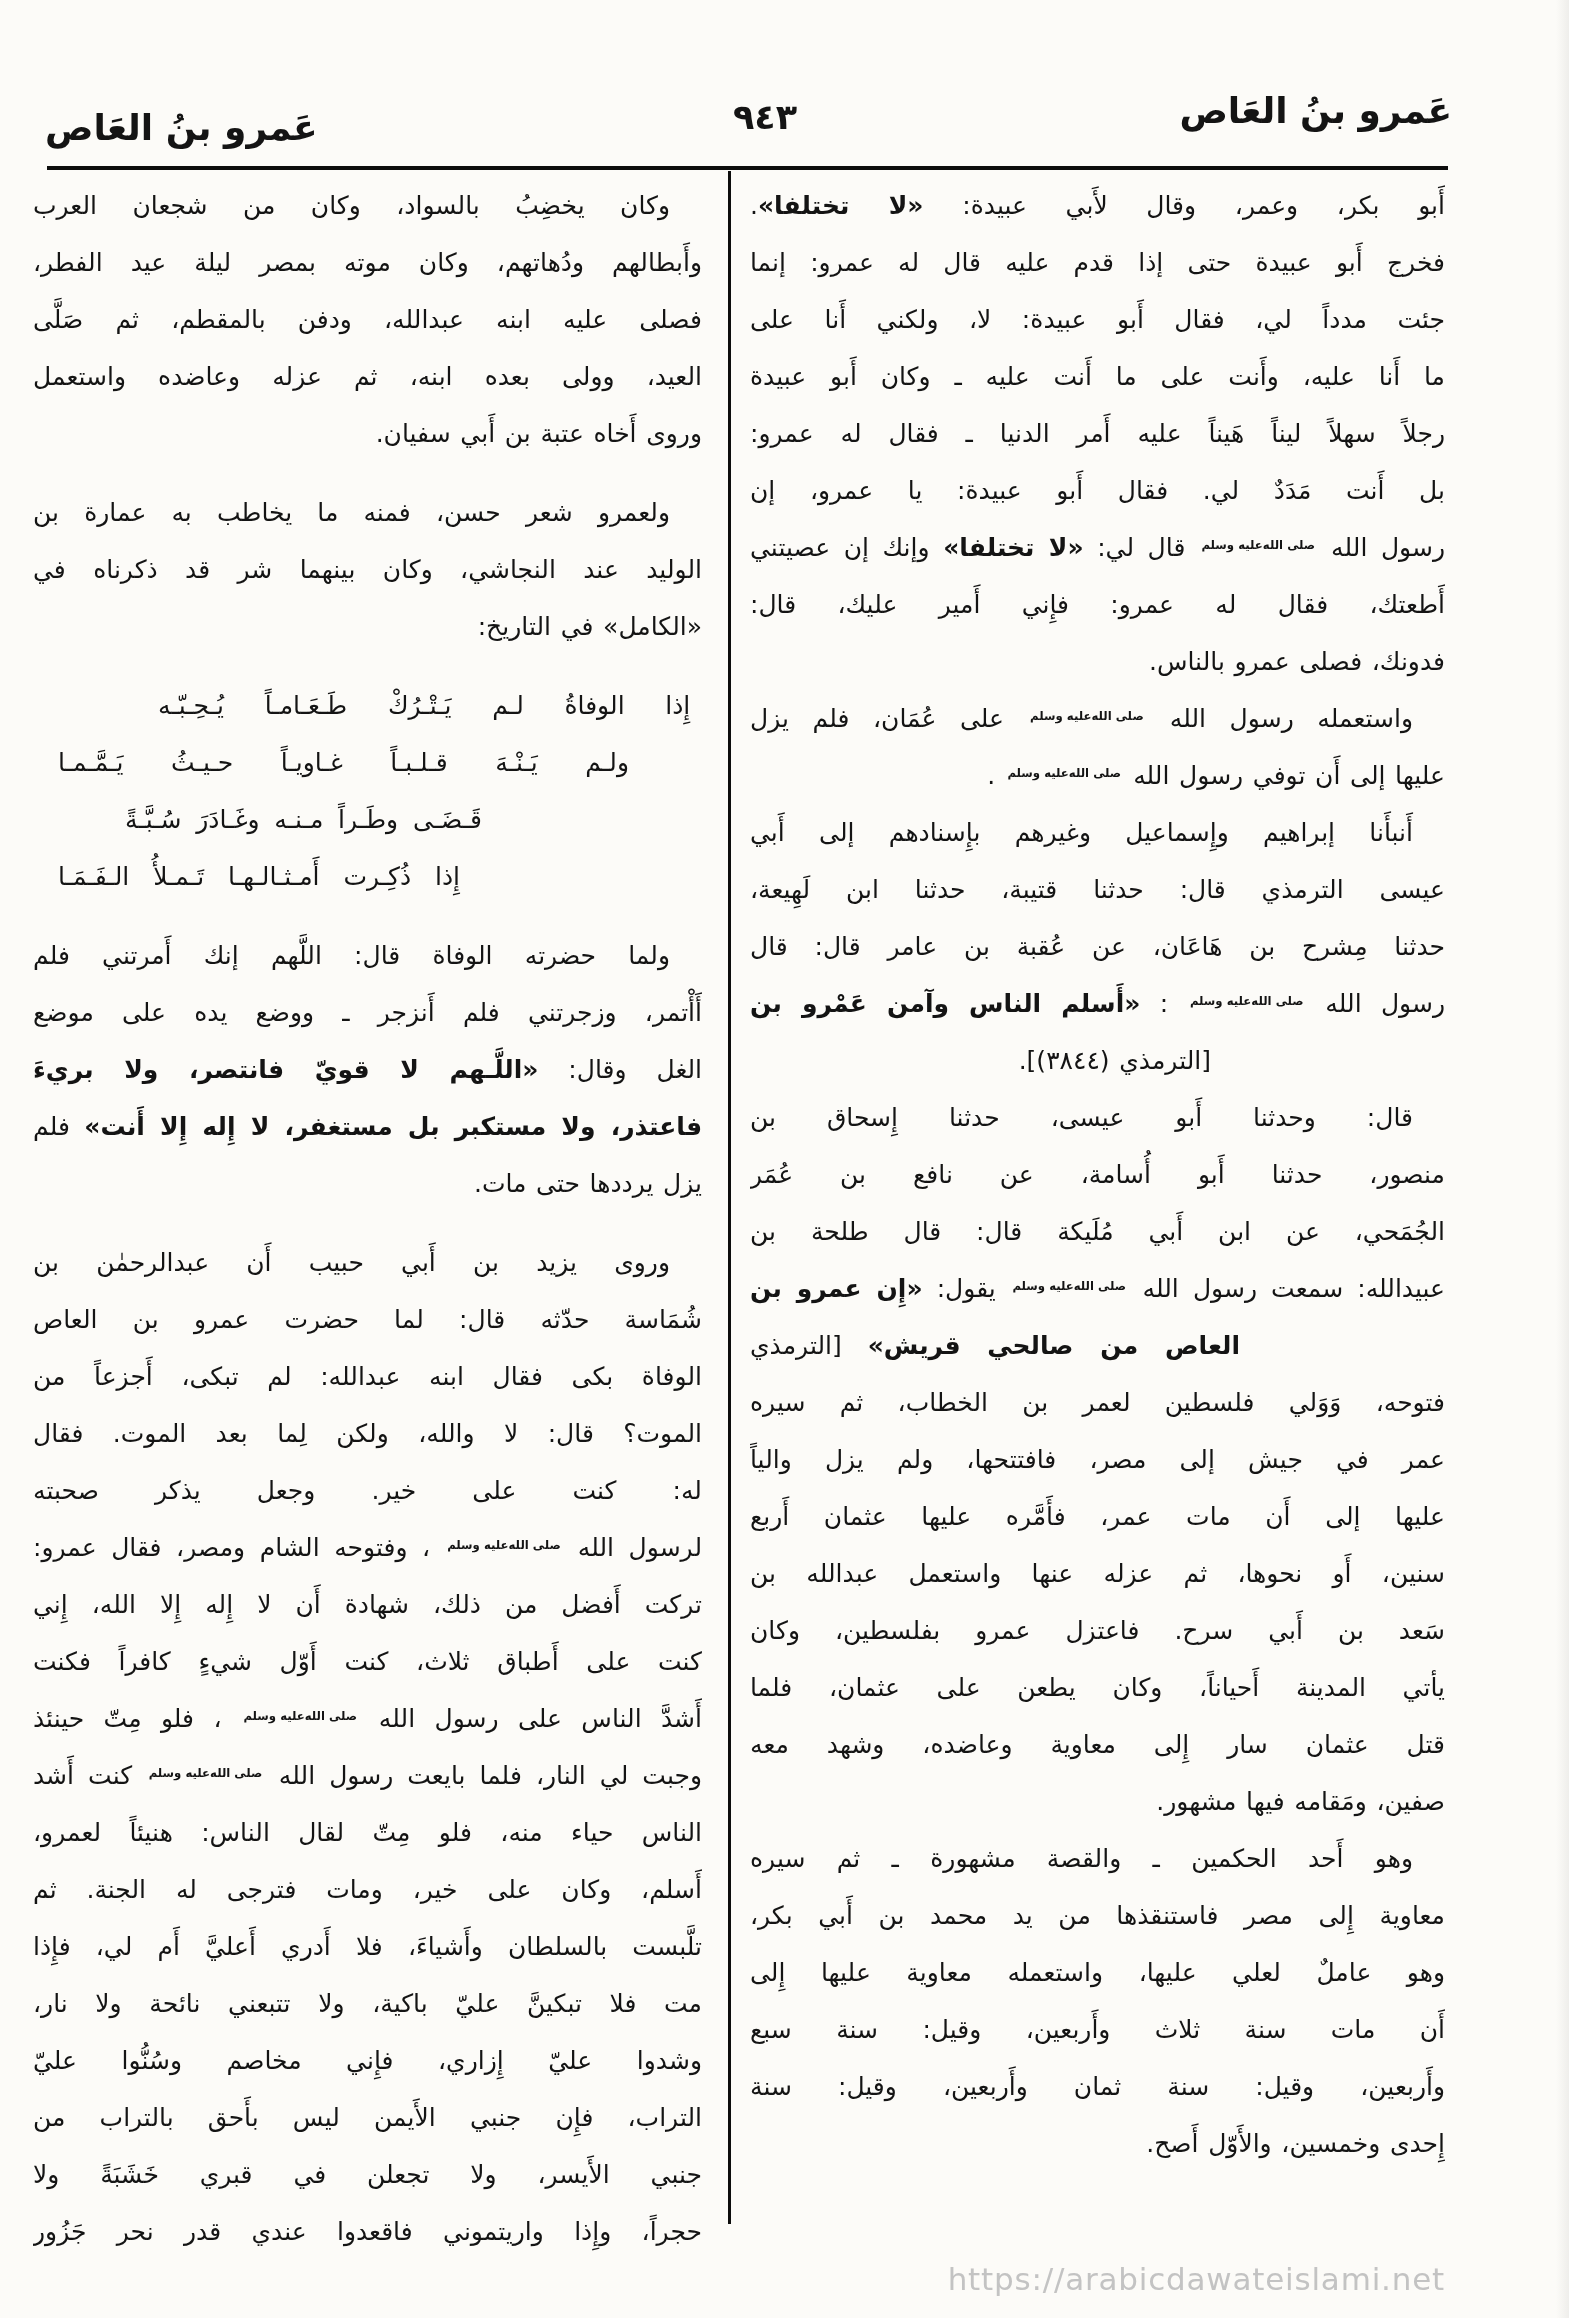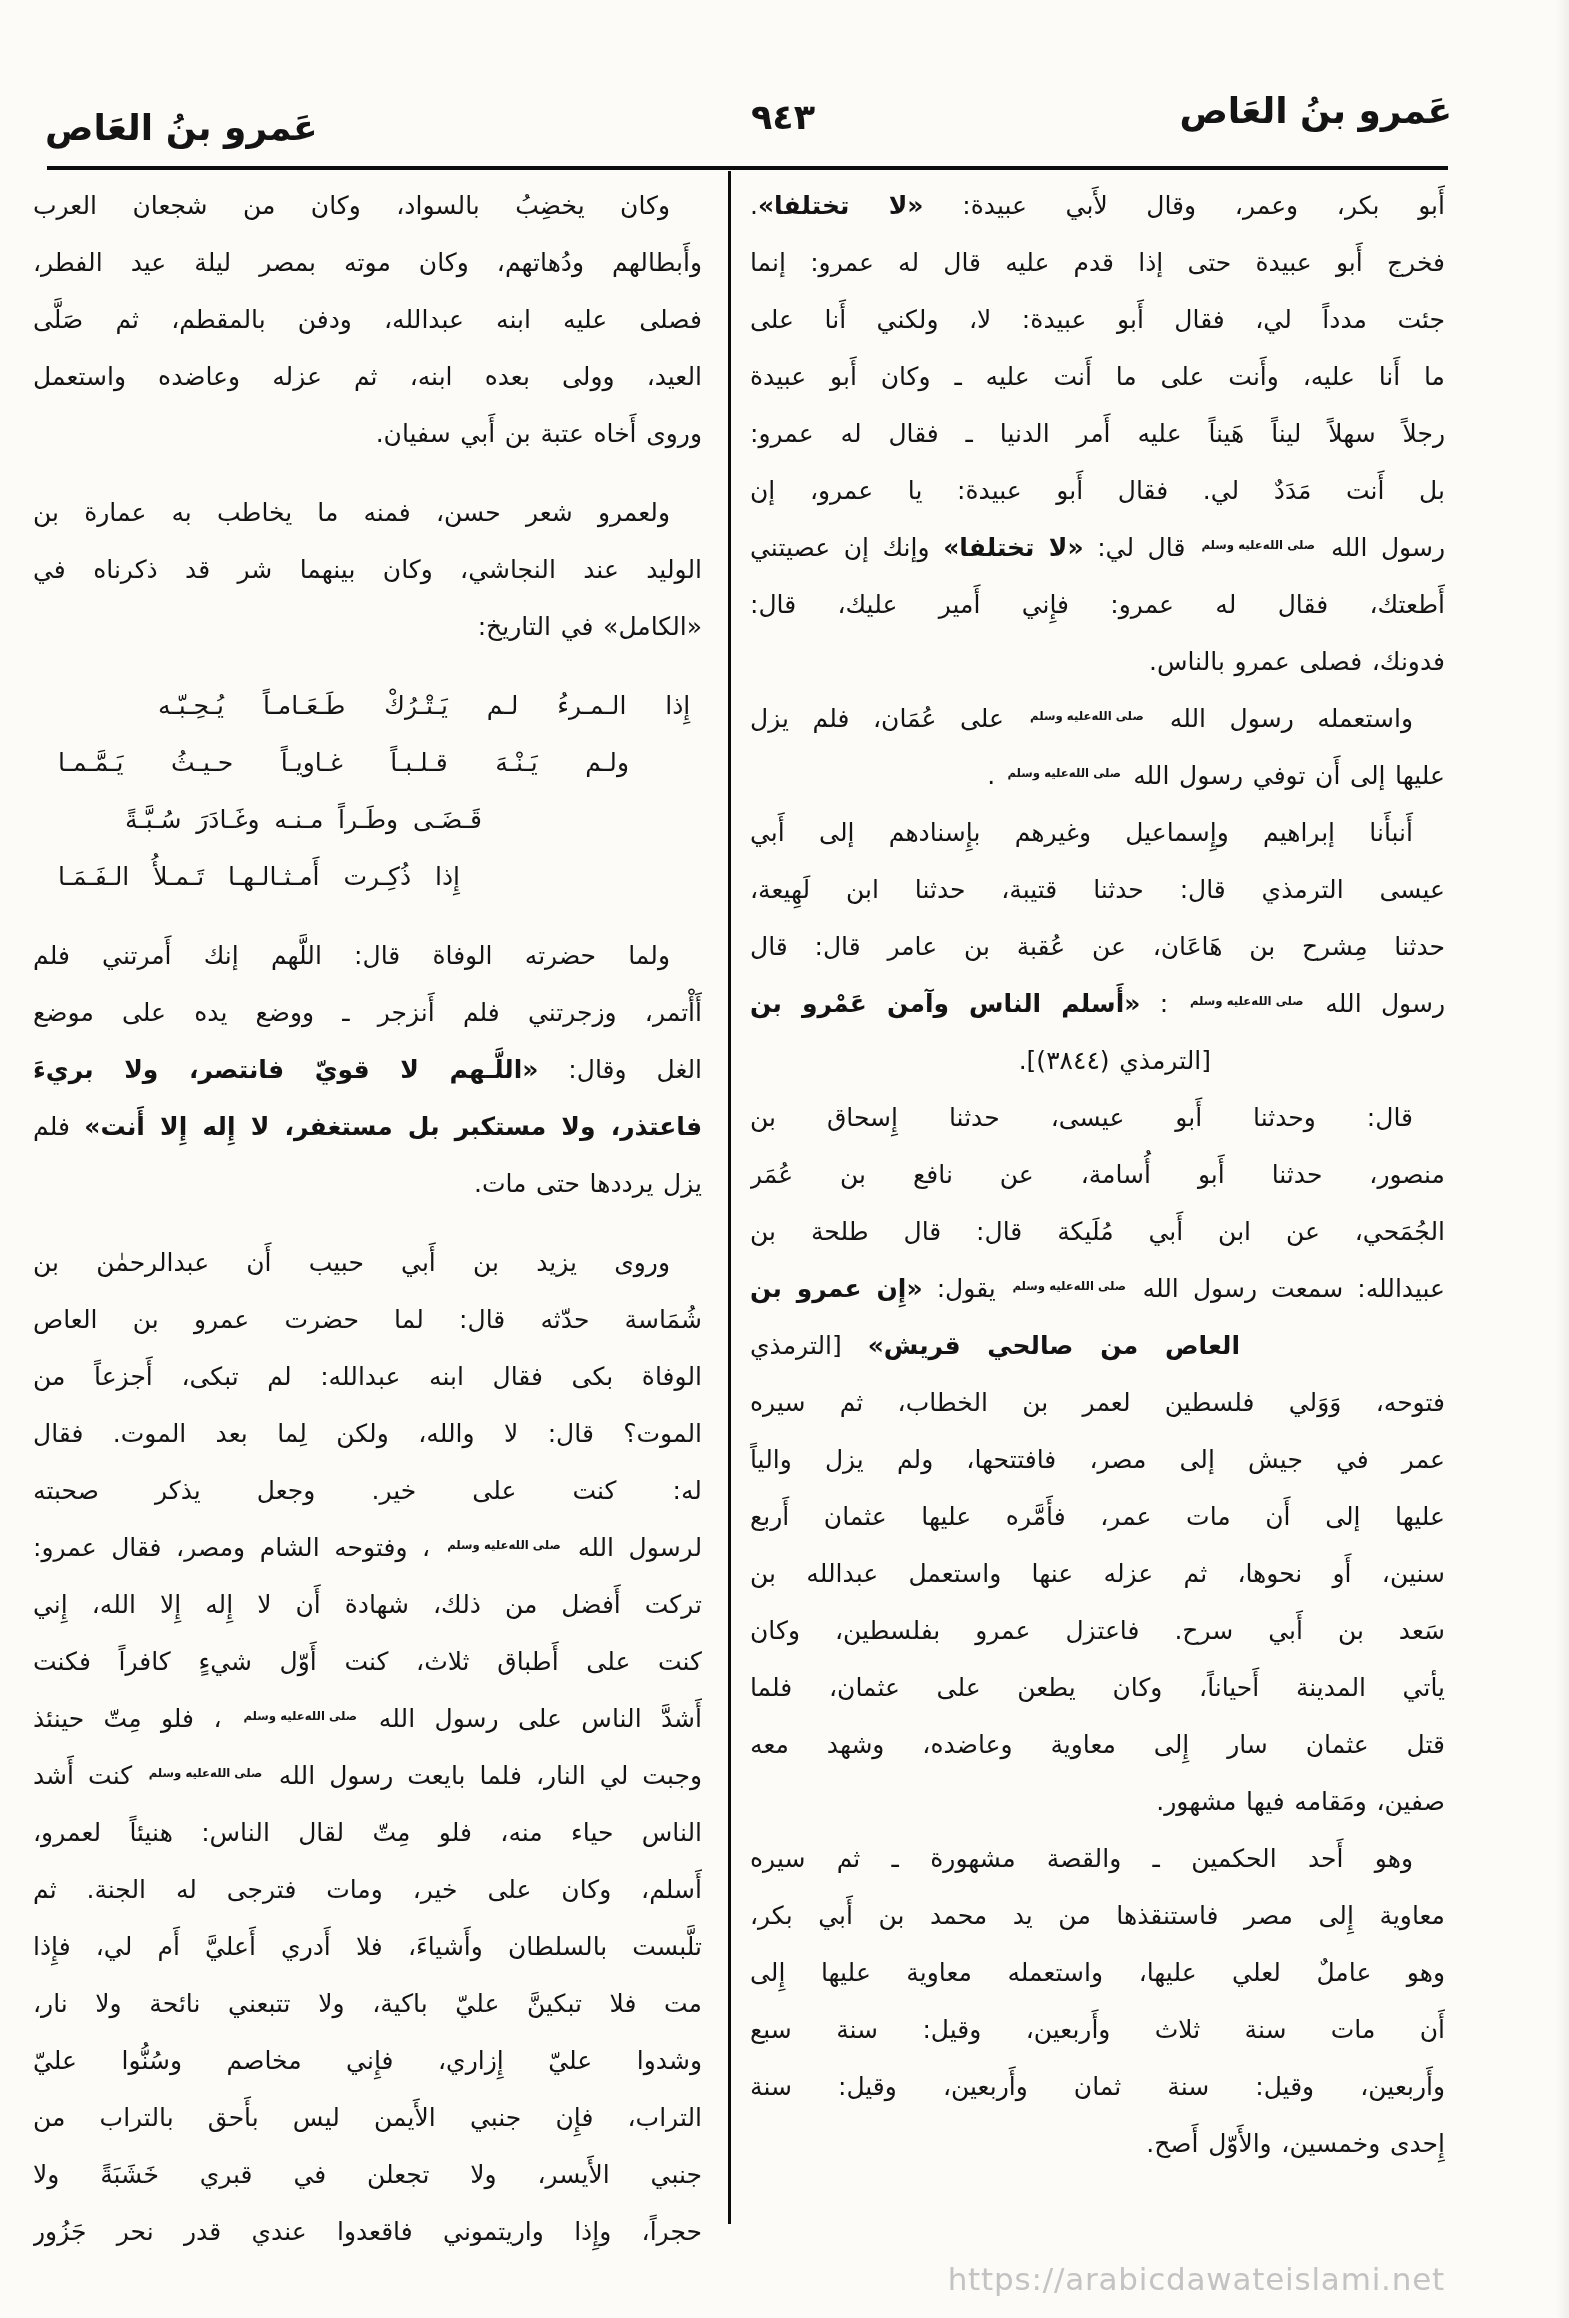--- a/index.html
+++ b/index.html
@@ -8,21 +8,21 @@
     width:1570px;height:2319px;
     background:#fcfbf8;
     font-family:"DejaVu Sans", sans-serif;
     color:#141414;
     direction:rtl;
     overflow:hidden;
   }
   .hdr{position:absolute;font-weight:700;font-size:36px;white-space:nowrap;}
   .hdr-right{top:90px;right:117px;}
   .hdr-left{top:107px;left:46px;}
-  .pagenum{position:absolute;top:97px;left:716px;width:100px;font-weight:700;font-size:35px;}
+  .pagenum{position:absolute;top:97px;left:716px;width:100px;text-align:center;font-weight:700;font-size:35px;}
   .top-rule{position:absolute;top:166px;left:48px;width:1401px;height:4.2px;background:#0d0d0d;}
   .v-divider{position:absolute;top:171px;left:729px;width:3.3px;height:2053px;background:#0d0d0d;}
   .col{position:absolute;top:177px;font-size:25px;}
   .col-right{right:124px;width:695px;}
   .col-left{left:34px;width:669px;}
   .col-left .block + .block{margin-top:22px;}
   .line{
     height:57px;line-height:57px;
     text-align:justify;text-align-last:justify;
     overflow:hidden;
@@ -129,21 +129,21 @@
         <div class="line">فصلى عليه ابنه عبدالله، ودفن بالمقطم، ثم صَلَّى</div>
         <div class="line">العيد، وولى بعده ابنه، ثم عزله وعاضده واستعمل</div>
         <div class="line end">وروى أَخاه عتبة بن أَبي سفيان.</div>
       </div>
       <div class="block">
         <div class="line ind">ولعمرو شعر حسن، فمنه ما يخاطب به عمارة بن</div>
         <div class="line">الوليد عند النجاشي، وكان بينهما شر قد ذكرناه في</div>
         <div class="line end">«الكامل» في التاريخ:</div>
       </div>
       <div class="block poem">
-        <div class="line" style="padding-right: 11.7px; padding-left: 125px;">إِذا الـمـرءُ لـم يَـتْـرُكْ طَـعَـامـاً يُـحِـبّـه</div>
+        <div class="line" style="padding-right: 11.7px; padding-left: 125px;">إِذا الوفاةُ لـم يَـتْـرُكْ طَـعَـامـاً يُـحِـبّـه</div>
         <div class="line" style="padding-right: 73px; padding-left: 25px;">ولـم يَـنْـهَ قـلـبـاً غـاويـاً حـيـثُ يَـمَّـمـا</div>
         <div class="line" style="padding-right: 220px; padding-left: 92px;">قَـضَـى وطَـراً مـنـه وغَـادَرَ سُـبَّـةً</div>
         <div class="line" style="padding-right: 242px; padding-left: 25px;">إِذا ذُكِـرت أَمـثـالـهـا تَـمـلأُ الـفَـمَـا</div>
       </div>
       <div class="block">
         <div class="line ind">ولما حضرته الوفاة قال: اللَّهم إنك أَمرتني فلم</div>
         <div class="line">أَأْتمر، وزجرتني فلم أَنزجر ـ ووضع يده على موضع</div>
         <div class="line">الغل وقال: <b>«اللَّـهم لا قويّ فانتصر، ولا بريءَ</b></div>
         <div class="line"><b>فاعتذر، ولا مستكبر بل مستغفر، لا إِله إِلا أَنت»</b> فلم</div>
         <div class="line end">يزل يرددها حتى مات.</div>

